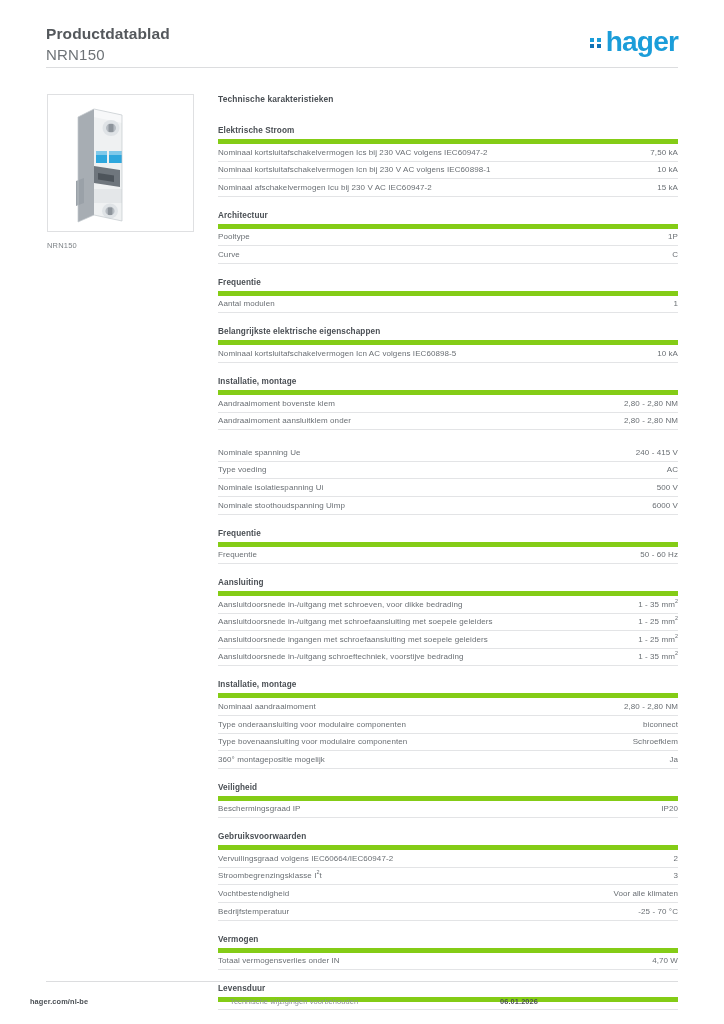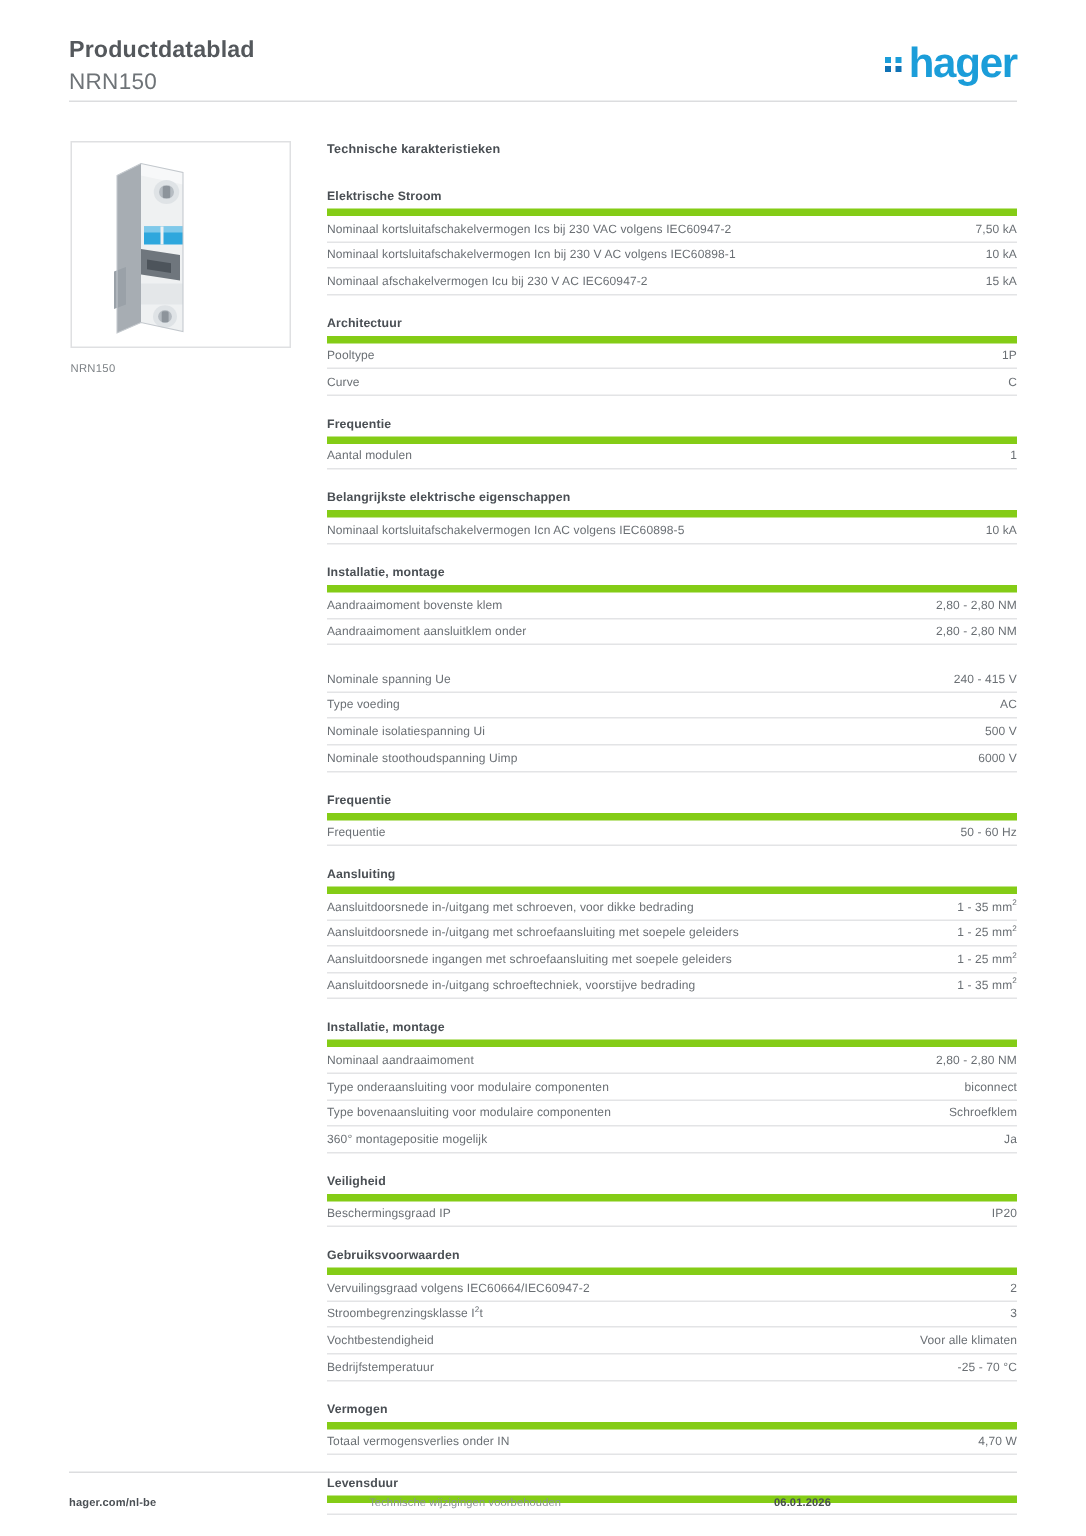--- a/index.html
+++ b/index.html
@@ -171,21 +171,21 @@
     position: absolute;
     left: 46px;
     bottom: 42px;
     width: 632px;
     height: 1px;
     background: #dcdddf;
   }
 
   .footer {
     position: absolute;
-    left: 46px;
+    left: 30px;
     bottom: 18px;
     width: 508px;
     display: flex;
     align-items: center;
     justify-content: space-between;
     font-size: 7.4px;
   }
   .footer-left   { font-weight: bold; color: #4a4f54; letter-spacing: 0.1px; }
   .footer-center { color: #8b9096; letter-spacing: 0.1px; }
   .footer-right  { font-weight: bold; color: #4a4f54; letter-spacing: 0.1px; }

